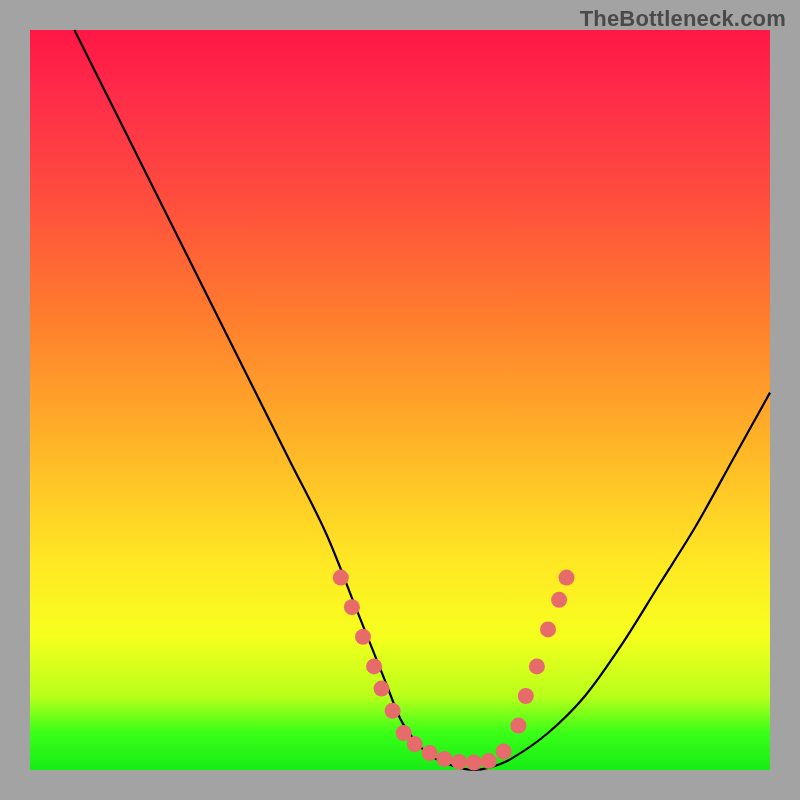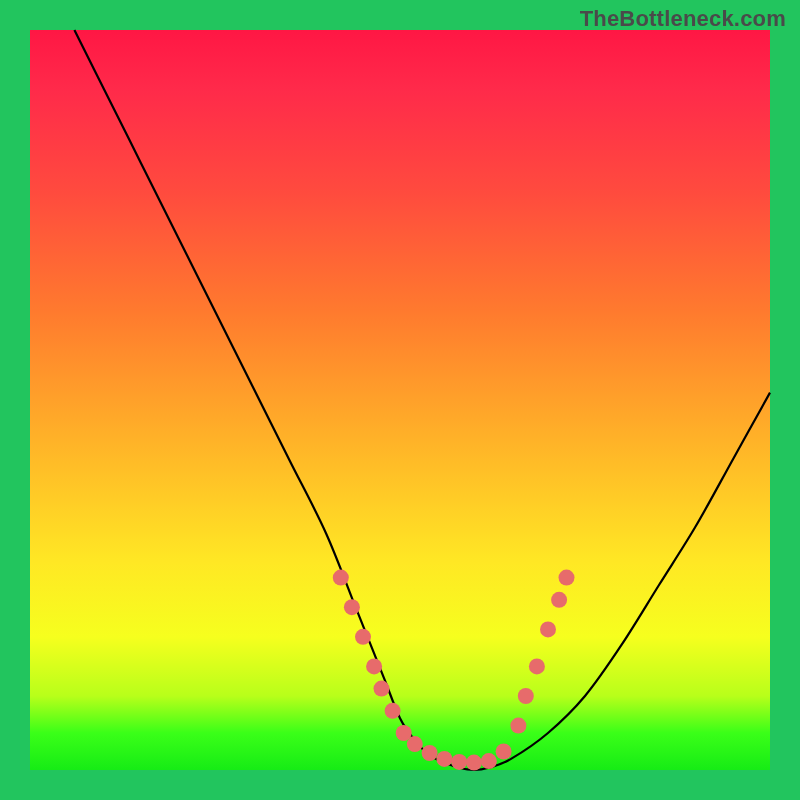--- a/index.html
+++ b/index.html
@@ -10,21 +10,21 @@
     background: #000;
     overflow: hidden;
     font-family: Arial, Helvetica, sans-serif;
   }
   .frame {
     position: absolute;
     left: 0;
     top: 0;
     width: 800px;
     height: 800px;
-    background: #22c55e;
+    background: #a3a3a3;
   }
   .plot-area {
     position: absolute;
     left: 30px;
     top: 30px;
     width: 740px;
     height: 740px;
     
     background: linear-gradient(
       to bottom,

